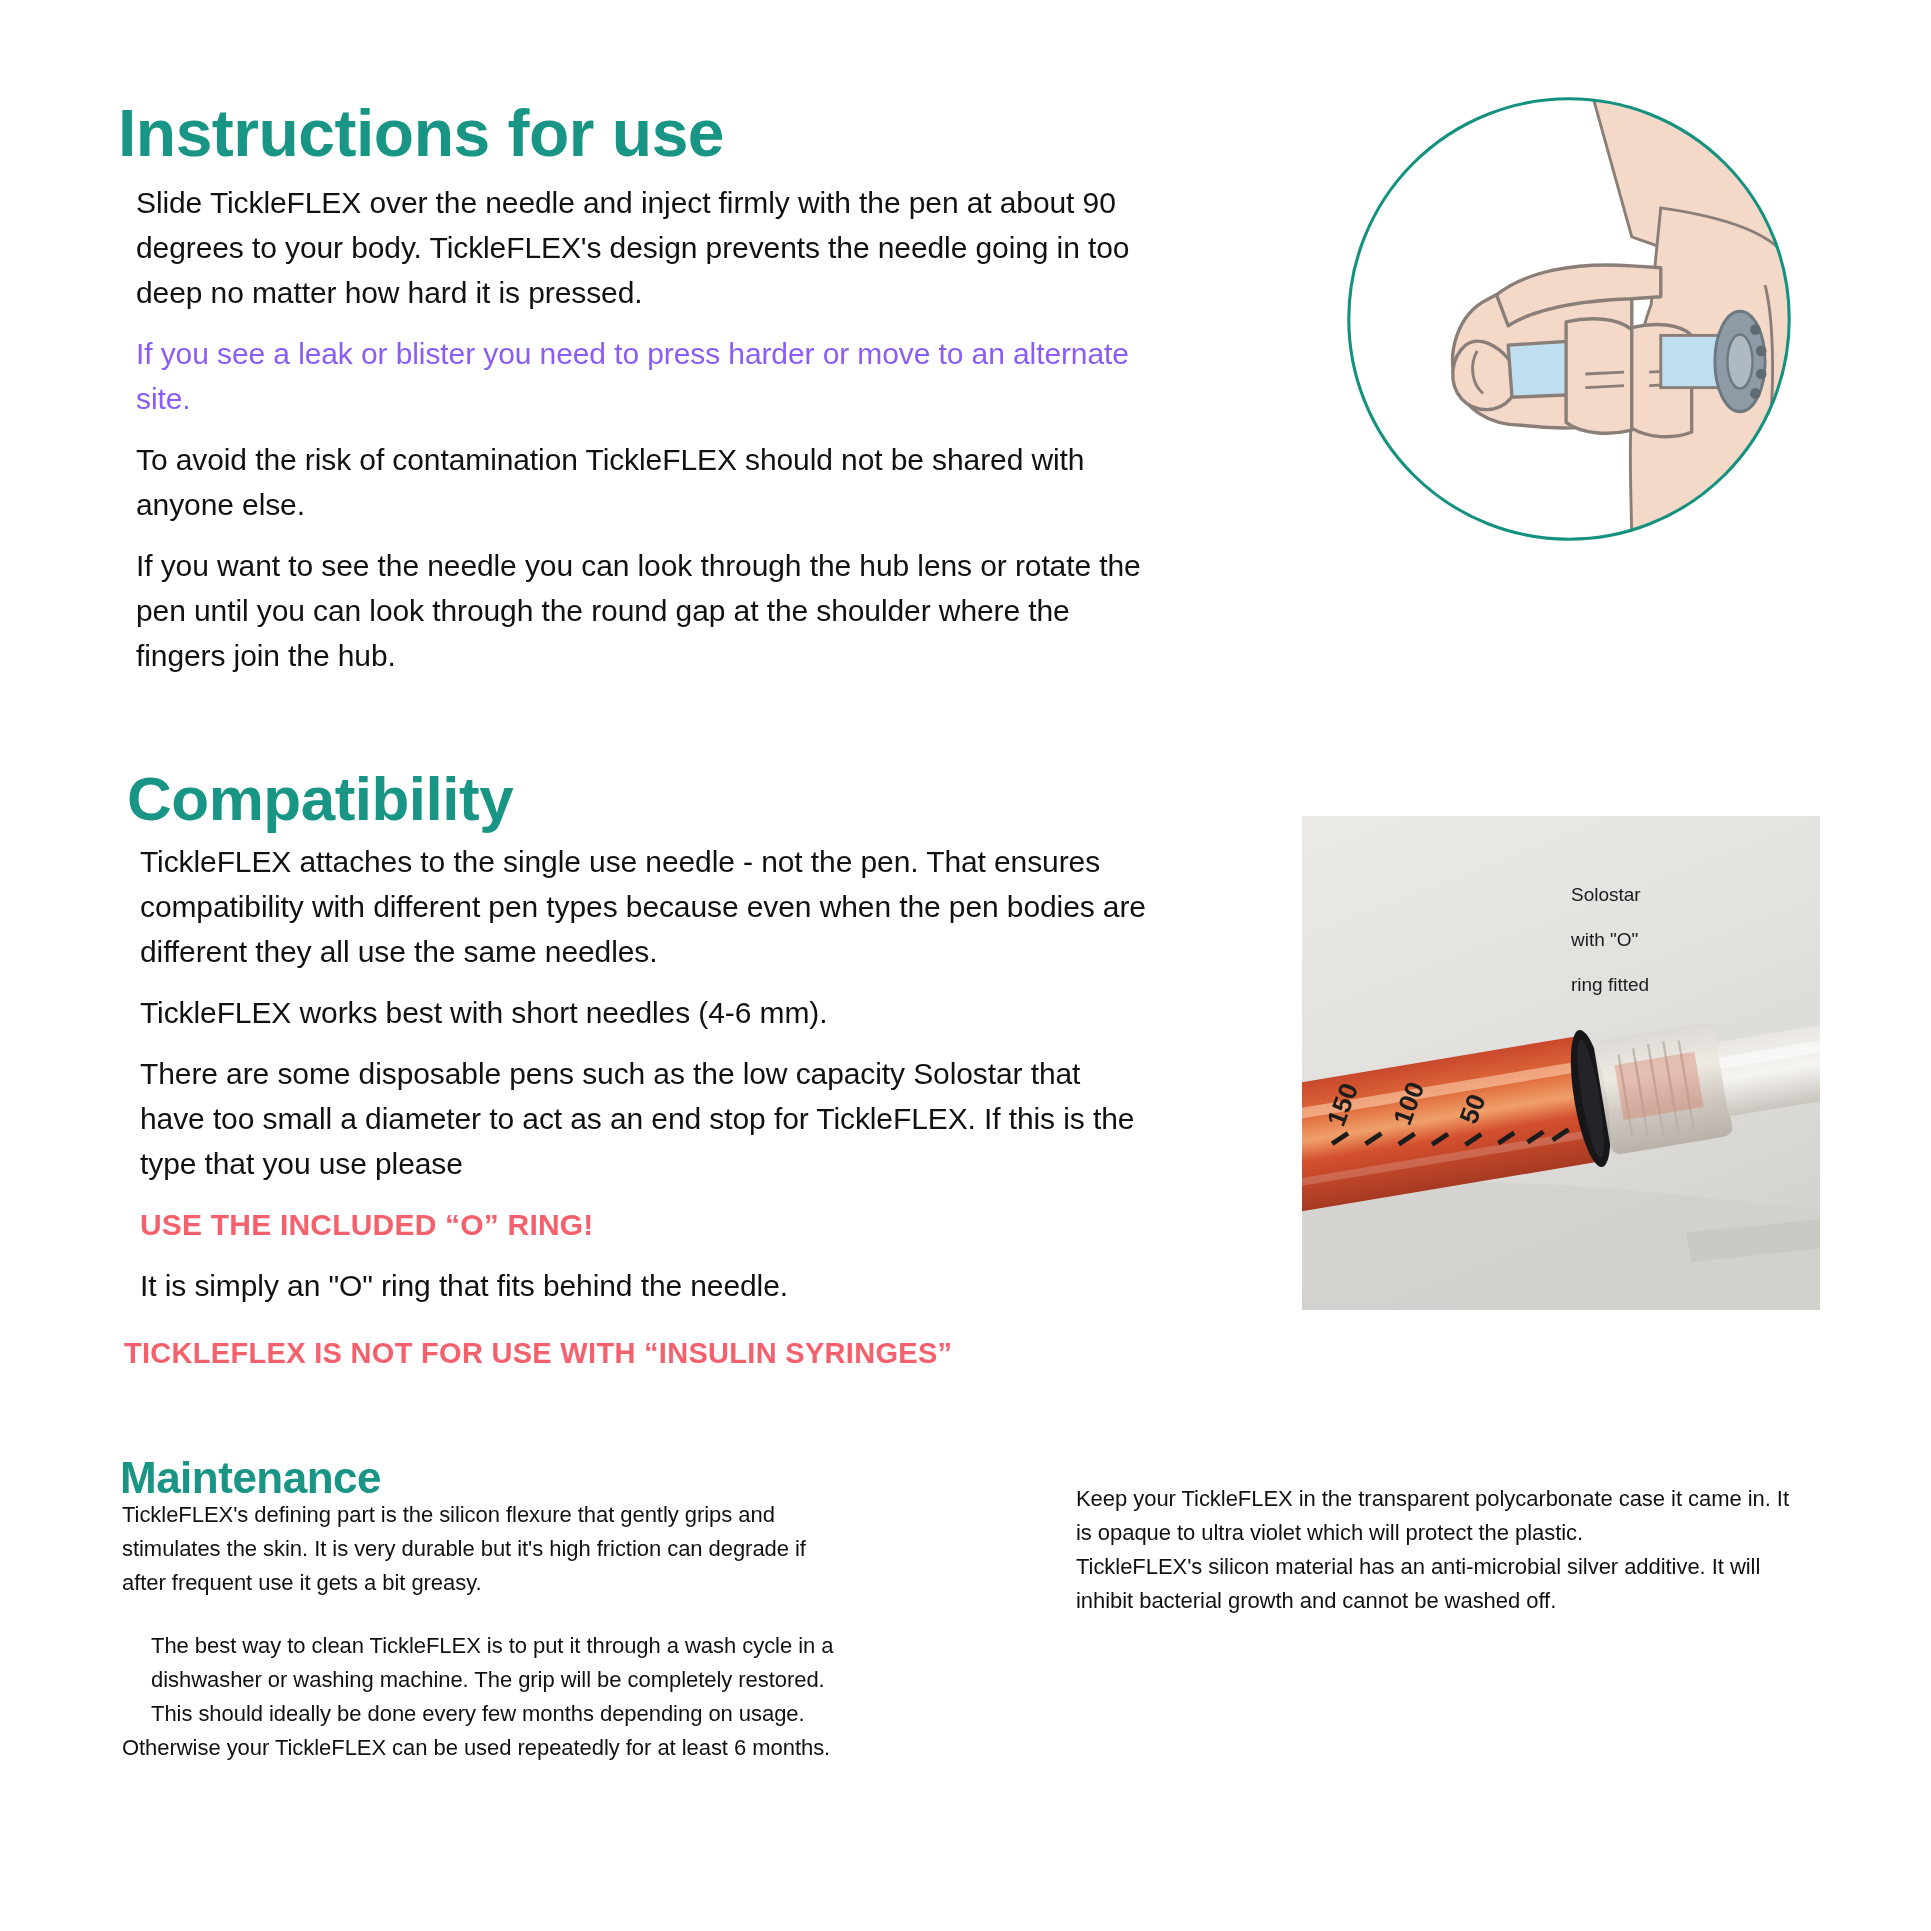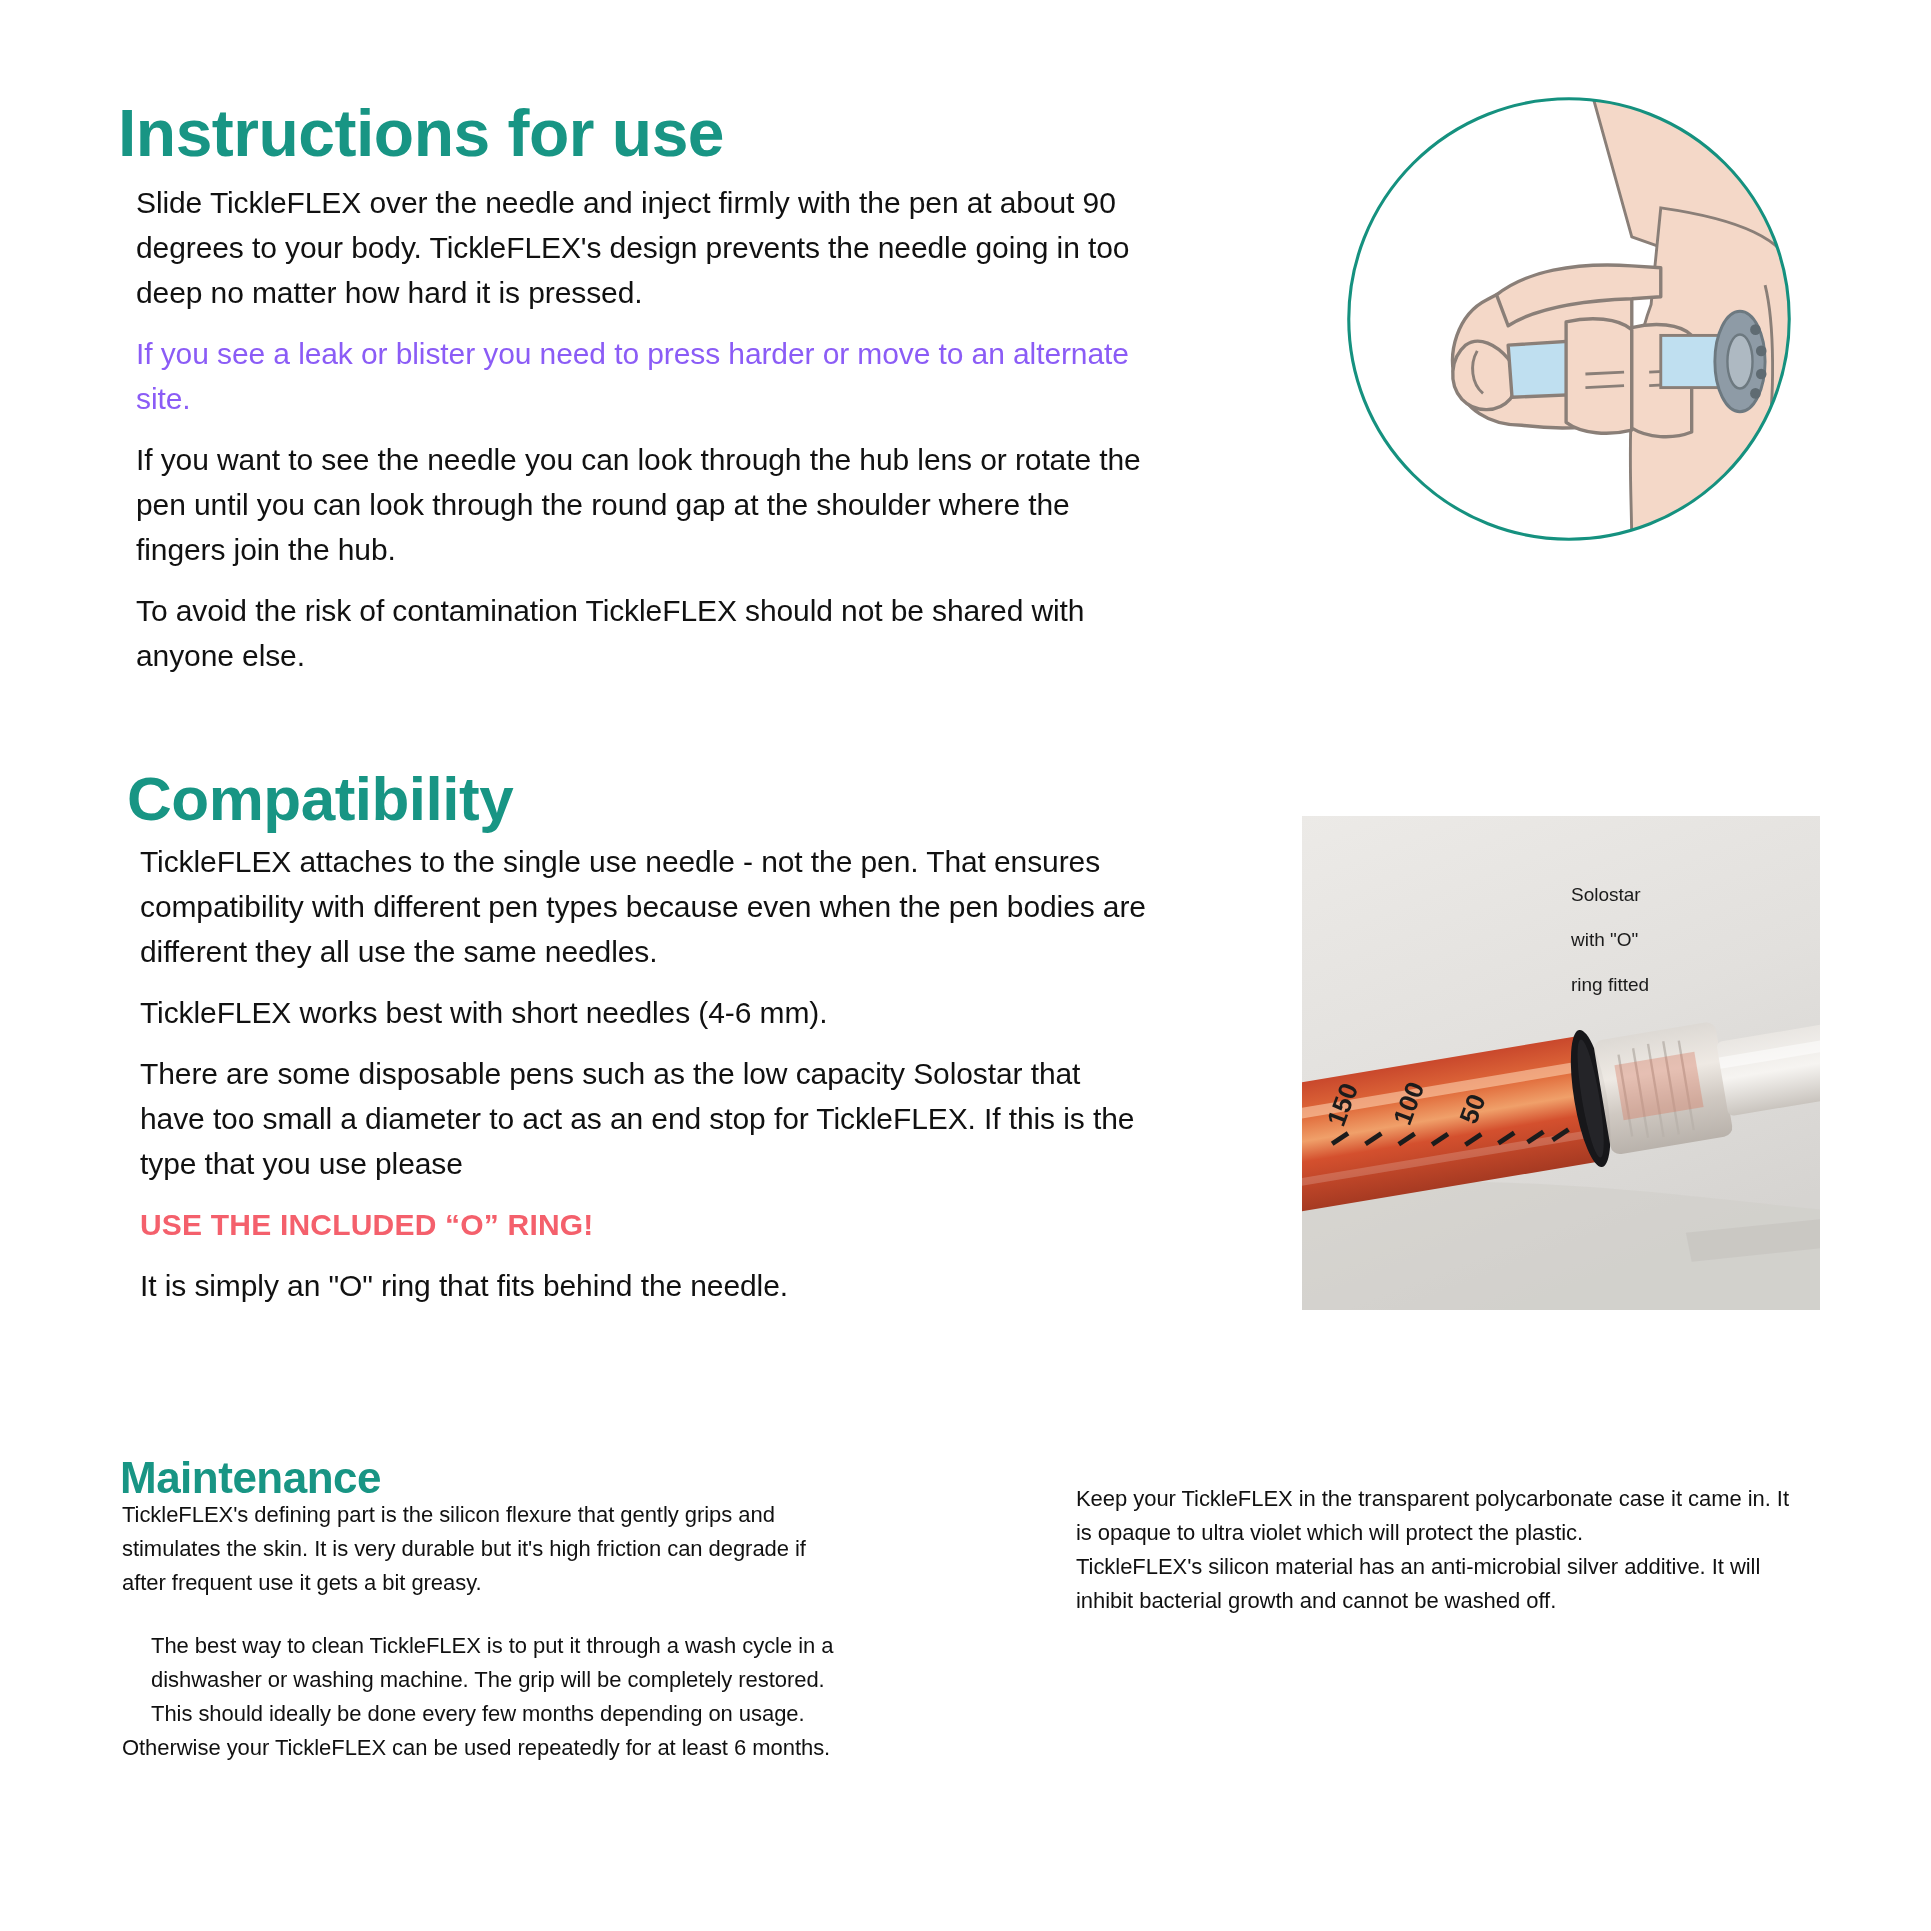--- a/index.html
+++ b/index.html
@@ -110,22 +110,22 @@
 </head>
 <body>
 
 <div class="page">
 
   <h1 class="heading" id="h-instructions">Instructions for use</h1>
 
   <div class="body-block" id="blk-instructions">
     <p>Slide TickleFLEX over the needle and inject firmly with the pen at about 90 degrees to your body. TickleFLEX's design prevents the needle going in too deep no matter how hard it is pressed.</p>
     <p class="red-bright">If you see a leak or blister you need to press harder or move to an alternate site.</p>
+    <p>To avoid the risk of contamination TickleFLEX should not be shared with anyone else.</p>
     <p>If you want to see the needle you can look through the hub lens or rotate the pen until you can look through the round gap at the shoulder where the fingers join the hub.</p>
-    <p>To avoid the risk of contamination TickleFLEX should not be shared with anyone else.</p>
   </div>
 
   <div id="illustration">
     <svg viewBox="0 0 470 470" xmlns="http://www.w3.org/2000/svg">
       <defs>
         <clipPath id="circClip">
           <circle cx="235" cy="235" r="228"></circle>
         </clipPath>
       </defs>
 
@@ -179,20 +179,21 @@
   <h1 class="heading" id="h-compatibility">Compatibility</h1>
 
   <div class="body-block" id="blk-compat">
     <p>TickleFLEX attaches to the single use needle - not the pen. That ensures compatibility with different pen types because even when the pen bodies are different they all use the same needles.</p>
     <p>TickleFLEX works best with short needles (4-6 mm).</p>
     <p>There are some disposable pens such as the low capacity Solostar that have too small a diameter to act as an end stop for TickleFLEX. If this is the type that you use please</p>
     <p class="red-coral">USE THE INCLUDED “O” RING!</p>
     <p>It is simply an "O" ring that fits behind the needle.</p>
   </div>
 
+  <div id="warn-insulin">TICKLEFLEX IS NOT FOR USE WITH “INSULIN SYRINGES”</div>
 
   <div id="photo">
     <svg viewBox="0 0 537 512" xmlns="http://www.w3.org/2000/svg">
       <defs>
         <linearGradient id="barrelGrad" x1="0" y1="0" x2="0" y2="1">
           <stop offset="0%" stop-color="#c9482c"></stop>
           <stop offset="26%" stop-color="#e06a3a"></stop>
           <stop offset="46%" stop-color="#f0a06a"></stop>
           <stop offset="62%" stop-color="#d4502e"></stop>
           <stop offset="100%" stop-color="#a63a22"></stop>

